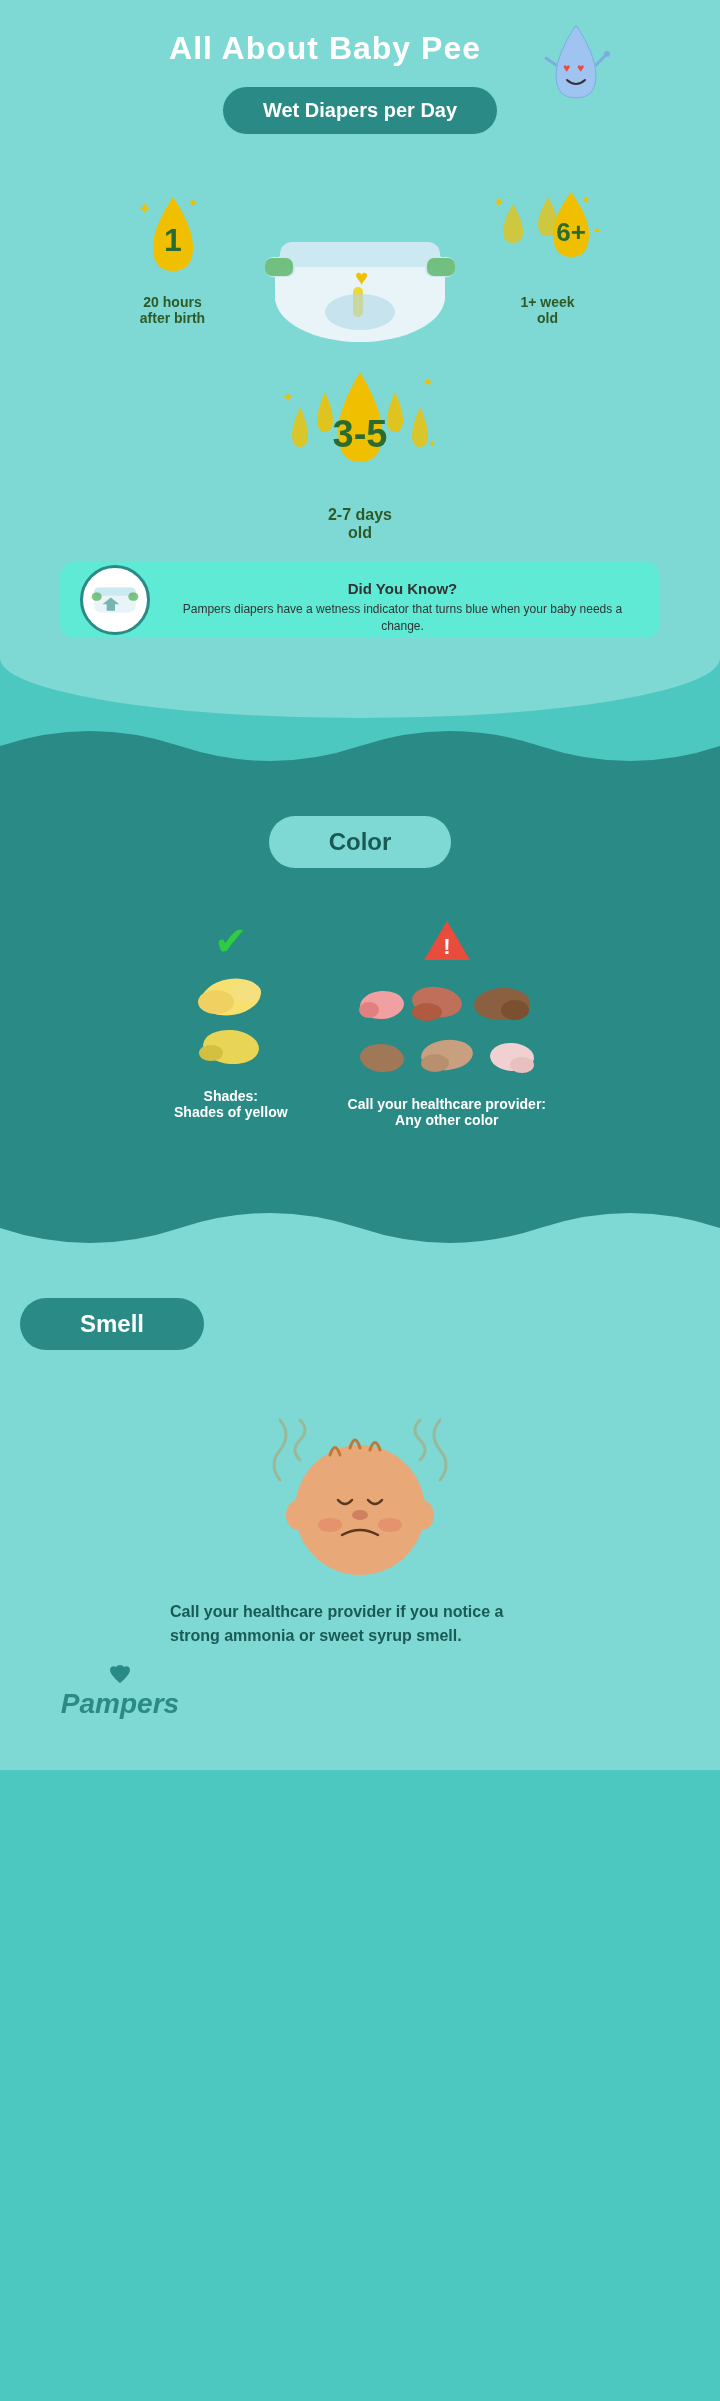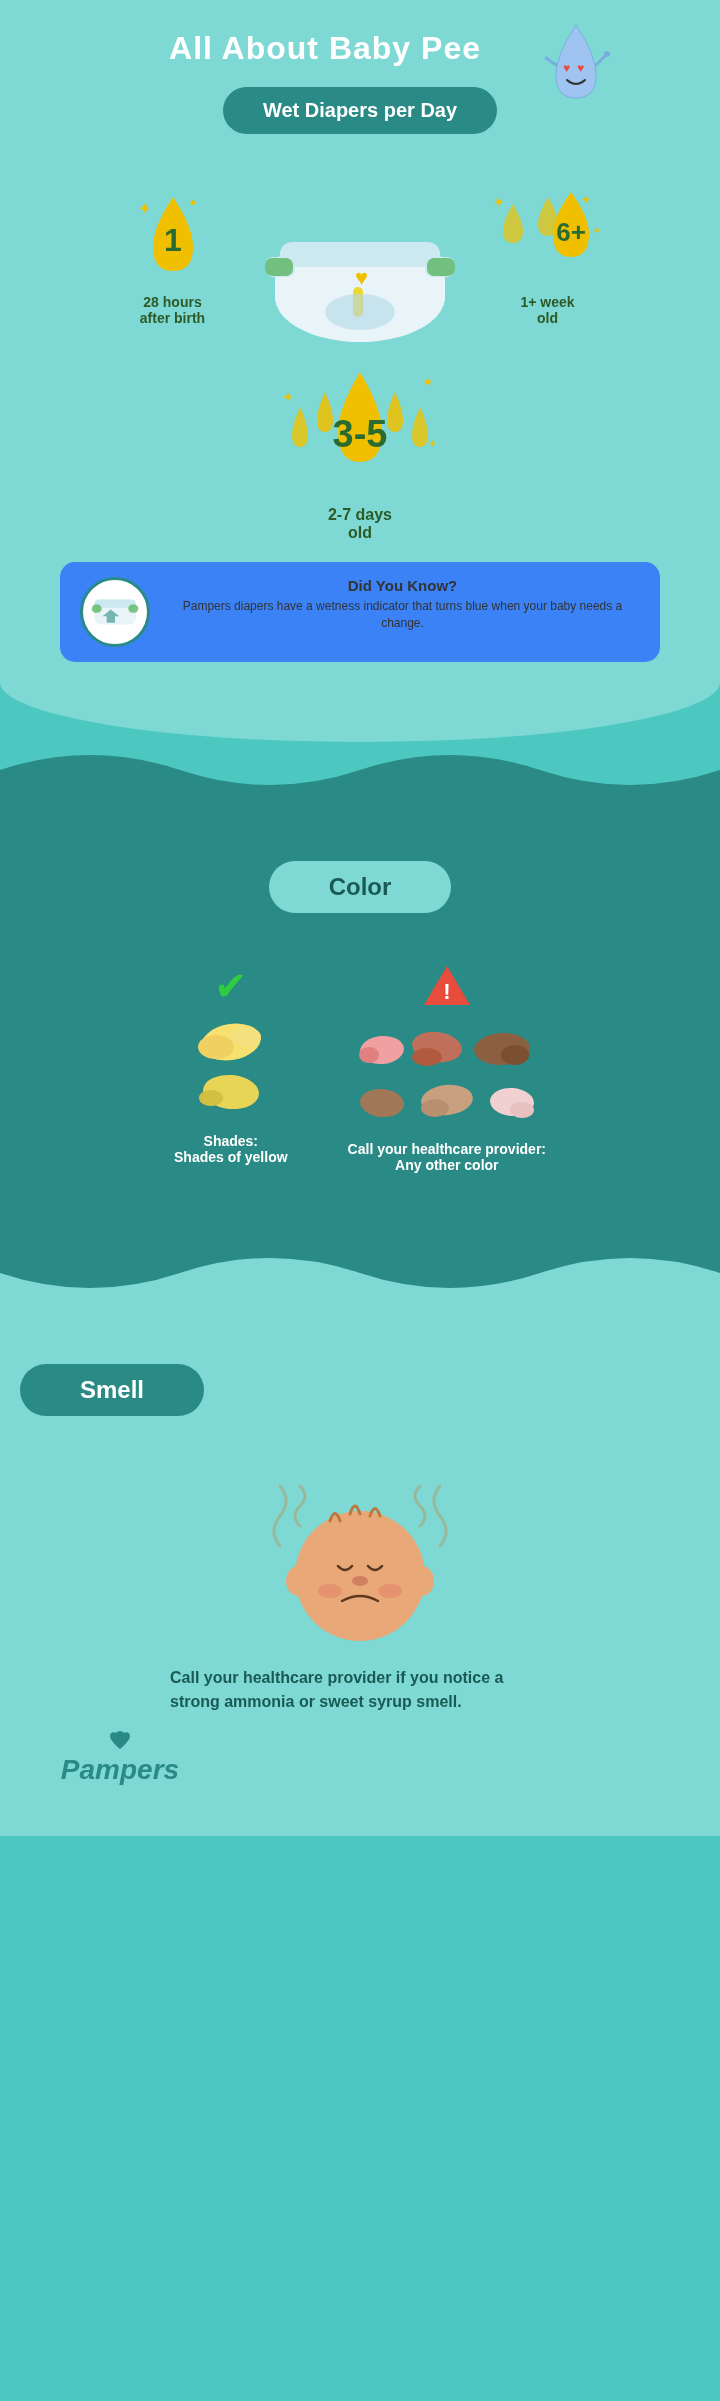--- a/index.html
+++ b/index.html
@@ -100,26 +100,26 @@
 
     .days-label {
       font-size: 16px;
       color: #2d5a27;
       font-weight: bold;
       margin-top: 5px;
     }
 
     
     .did-you-know {
-      background: #3b82f6;
+      background: #5eead4;
       border-radius: 15px;
-      padding: 15px 20px;
+      padding: 3px 20px;
       margin: 20px 40px;
       display: flex;
-      align-items: flex-start;
+      align-items: flex-end;
       gap: 15px;
     }
 
     .diaper-icon-small {
       width: 70px;
       height: 70px;
       background: white;
       border-radius: 50%;
       flex-shrink: 0;
       display: flex;
@@ -150,21 +150,20 @@
 
     .section-badge {
       background: #7ed9d4;
       color: #1a5a55;
       font-size: 24px;
       font-weight: 900;
       padding: 12px 60px;
       border-radius: 30px;
       display: inline-block;
       margin-bottom: 30px;
-      margin-top: 21px;
     }
 
     .color-grid {
       display: flex;
       justify-content: center;
       gap: 60px;
       margin: 20px auto;
     }
 
     .color-column {
@@ -272,21 +271,21 @@
       <svg viewBox="0 0 80 100" width="80" height="100" xmlns="http://www.w3.org/2000/svg">
 
         <text x="5" y="25" font-size="16" fill="#f0c000">✦</text>
         <text x="55" y="18" font-size="12" fill="#f0c000">✦</text>
 
         <path d="M40 8 Q20 38 20 58 Q20 82 40 82 Q60 82 60 58 Q60 38 40 8Z" fill="#f0c000"></path>
 
         <text x="40" y="62" text-anchor="middle" font-size="32" font-weight="900" fill="#2a6b30" font-family="Arial">1</text>
       </svg>
       <div class="drop-label">
-        <span>28 hours</span><br>
+        <span>20 hours</span><br>
         <span>after birth</span>
       </div>
     </div>
 
     <div class="diaper-img">
       <svg viewBox="0 0 200 180" width="200" height="180" xmlns="http://www.w3.org/2000/svg">
 
         <ellipse cx="100" cy="130" rx="85" ry="45" fill="#e8f4f8"></ellipse>
         <rect x="15" y="85" width="170" height="60" rx="15" fill="#e8f4f8"></rect>
 

